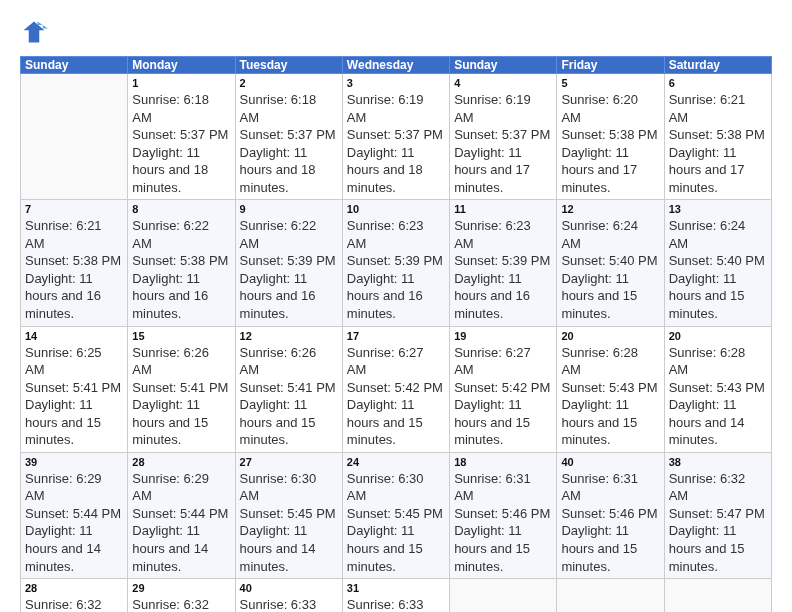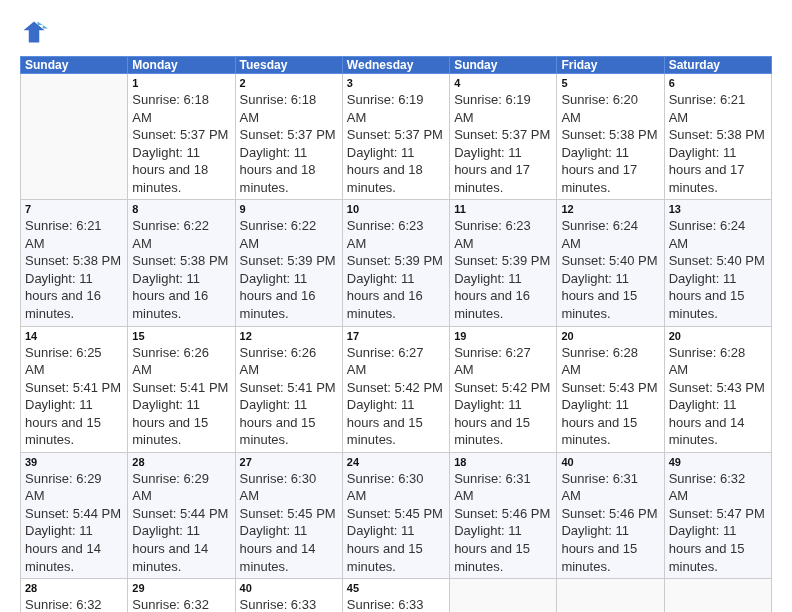--- a/index.html
+++ b/index.html
@@ -233,39 +233,39 @@
           </td>
           <td>
             <div class="day-number">18</div>
         <div class="day-info">Sunrise: 6:31 AM<br>Sunset: 5:46 PM<br>Daylight: 11 hours and 15 minutes.</div>
           </td>
           <td>
             <div class="day-number">40</div>
         <div class="day-info">Sunrise: 6:31 AM<br>Sunset: 5:46 PM<br>Daylight: 11 hours and 15 minutes.</div>
           </td>
           <td>
-            <div class="day-number">49</div>
+            <div class="day-number">38</div>
         <div class="day-info">Sunrise: 6:32 AM<br>Sunset: 5:47 PM<br>Daylight: 11 hours and 15 minutes.</div>
           </td>
         </tr>
         <tr class="row-odd">
           <td>
             <div class="day-number">28</div>
         <div class="day-info">Sunrise: 6:32 AM<br>Sunset: 5:47 PM<br>Daylight: 11 hours and 15 minutes.</div>
           </td>
           <td>
             <div class="day-number">29</div>
         <div class="day-info">Sunrise: 6:32 AM<br>Sunset: 5:48 PM<br>Daylight: 11 hours and 15 minutes.</div>
           </td>
           <td>
             <div class="day-number">40</div>
         <div class="day-info">Sunrise: 6:33 AM<br>Sunset: 5:48 PM<br>Daylight: 11 hours and 15 minutes.</div>
           </td>
           <td>
-            <div class="day-number">45</div>
+            <div class="day-number">31</div>
         <div class="day-info">Sunrise: 6:33 AM<br>Sunset: 5:49 PM<br>Daylight: 11 hours and 15 minutes.</div>
           </td>
           <td class="empty"></td>
           <td class="empty"></td>
           <td class="empty"></td>
         </tr>
       </tbody>
   </table>
 </div>
 

